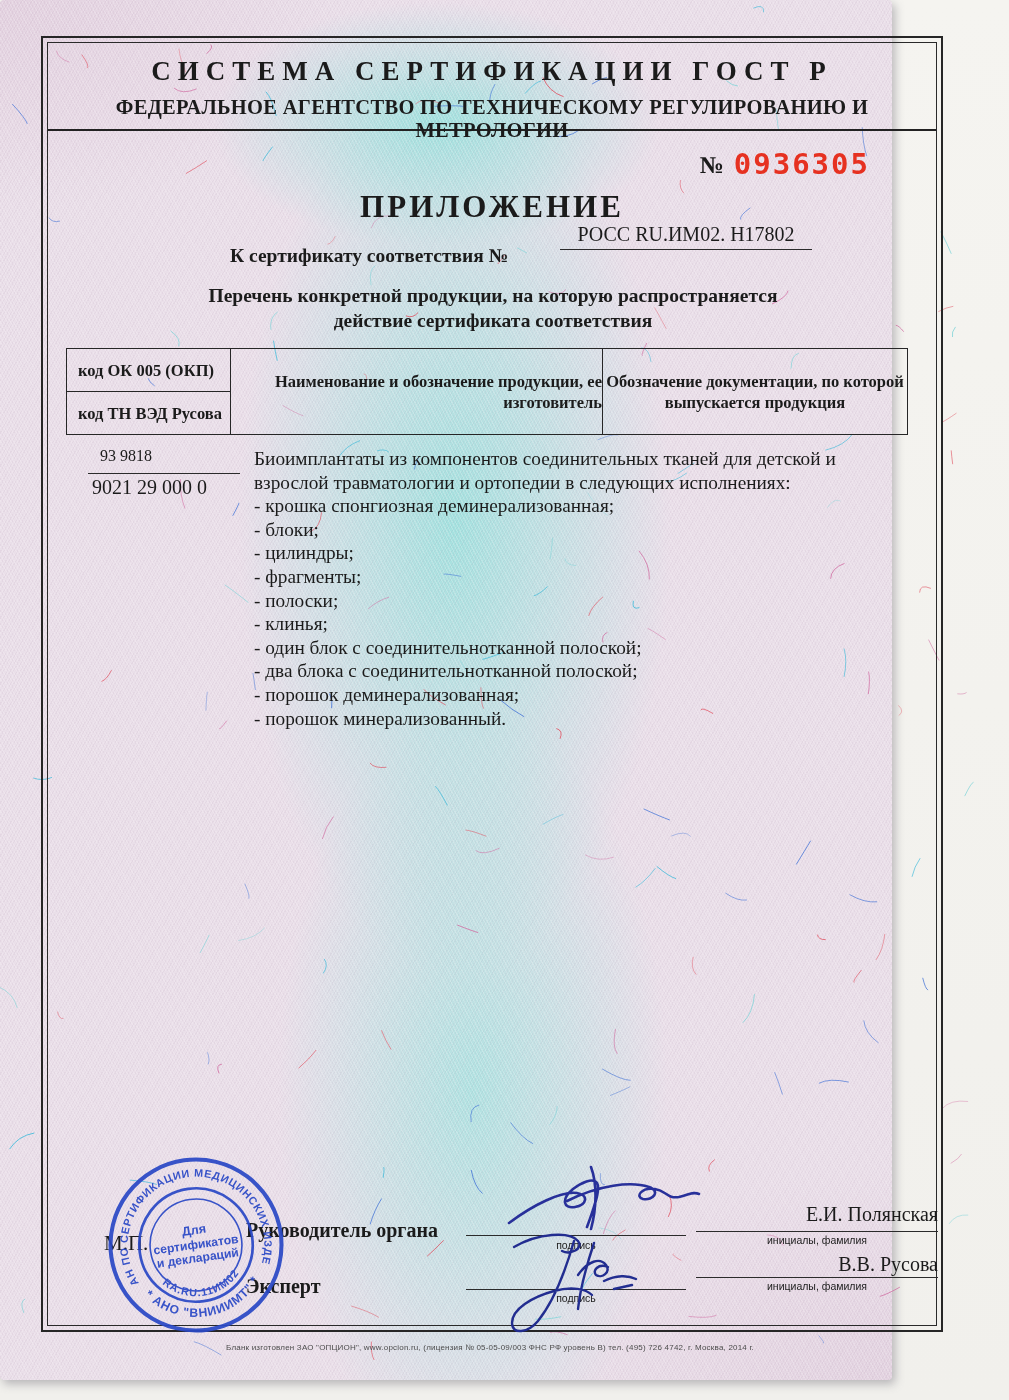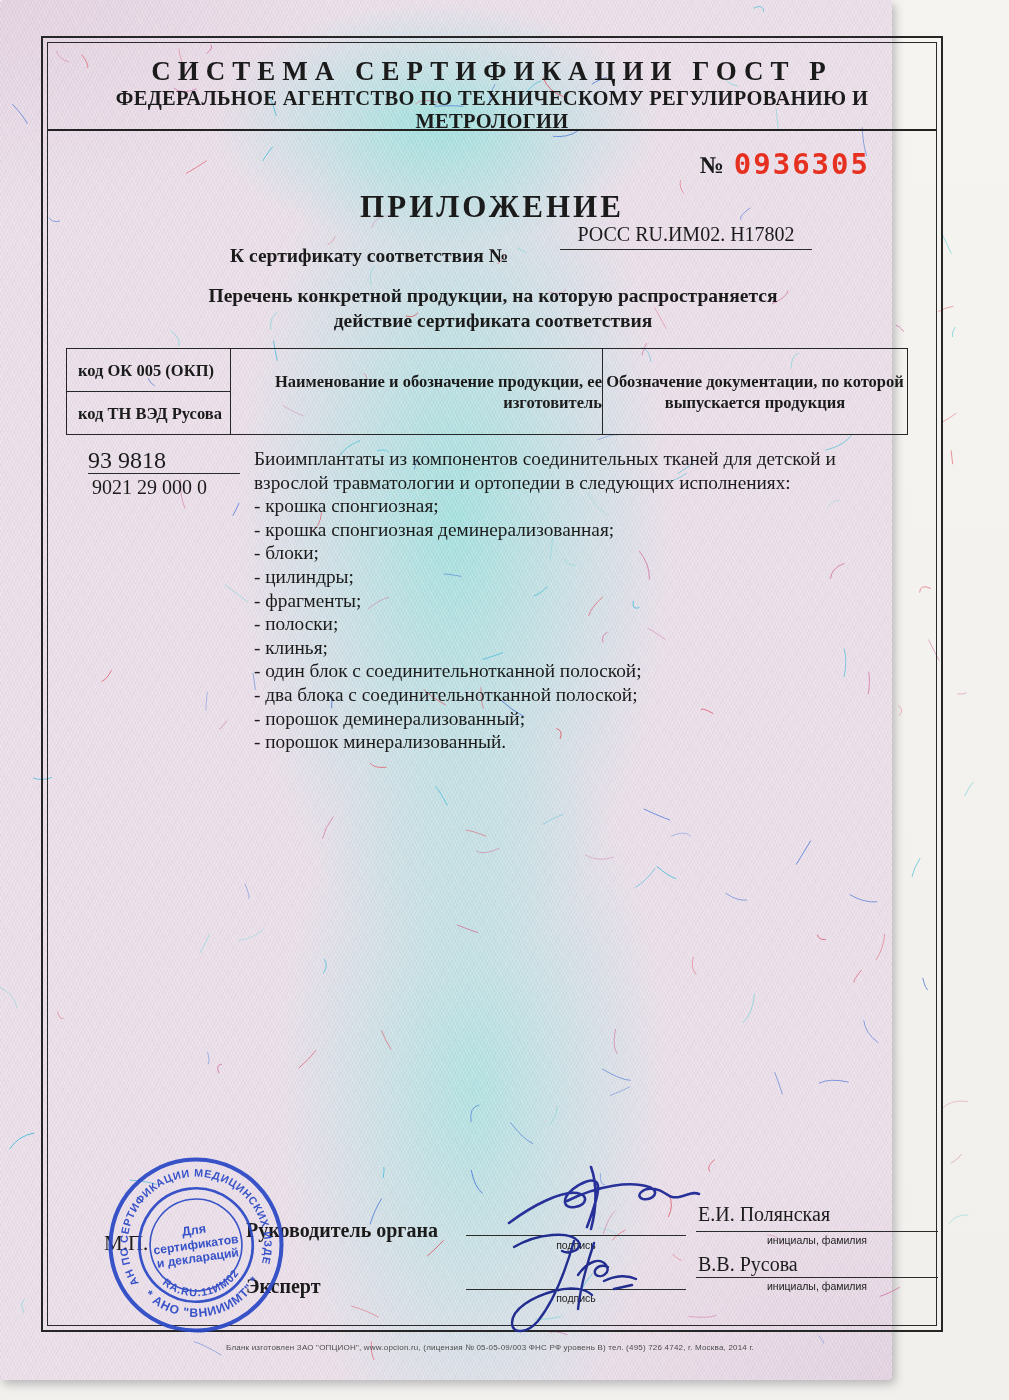--- a/index.html
+++ b/index.html
@@ -25,44 +25,44 @@
   #fibers{position:absolute;left:0;top:0;pointer-events:none;}
   .frame{
     position:absolute;left:41px;top:36px;width:898px;height:1292px;
     border:2.5px solid #262626;
   }
   .frame-inner{
     position:absolute;inset:4px;border:1.5px solid #2a2a2a;
   }
   .masthead{position:absolute;left:0;right:0;top:0;height:86px;border-bottom:2px solid #222;text-align:center;}
   .mast1{margin-top:13px;font-size:27px;font-weight:bold;letter-spacing:7px;}
-  .mast2{margin-top:0;font-size:20.5px;font-weight:bold;letter-spacing:.3px;}
+  .mast2{margin-top:9px;font-size:20.5px;font-weight:bold;letter-spacing:.3px;}
   .doc-number{position:absolute;top:104px;right:66px;white-space:nowrap;}
   .doc-number .nsign{font-size:24px;font-weight:bold;margin-right:10px;}
   .doc-number .ndigits{font-family:"DejaVu Sans Mono",monospace;font-size:29px;font-weight:bold;letter-spacing:2px;color:#e63121;vertical-align:-1px;}
   .doc-title{position:absolute;top:146px;left:0;right:0;text-align:center;font-size:31px;font-weight:bold;letter-spacing:3px;}
   .cert-num{position:absolute;top:180px;left:510px;width:256px;text-align:center;font-size:20px;white-space:nowrap;}
   .cert-label{position:absolute;top:202px;left:182px;font-size:19.5px;font-weight:bold;white-space:nowrap;}
   .cert-line{position:absolute;top:188px;left:512px;width:252px;height:18px;border-bottom:1.6px solid #2b2b2b;}
   .subtitle{position:absolute;top:241px;left:2px;right:0;text-align:center;font-size:19.5px;font-weight:bold;line-height:24.5px;}
   .ptable{position:absolute;left:18px;top:305px;width:840px;height:85px;border:1.6px solid #262626;display:flex;}
   .tcol1{width:163px;border-right:1.6px solid #262626;display:flex;flex-direction:column;}
   .tcol1 .c1a{flex:1;border-bottom:1.4px solid #262626;display:flex;align-items:center;padding-left:11px;}
   .tcol1 .c1b{flex:1;display:flex;align-items:center;padding-left:11px;}
   .tcol2{width:371px;border-right:1.6px solid #262626;display:flex;align-items:center;justify-content:center;text-align:right;font-family:Liberation Serif, serif;}
   .tcol3{flex:1;display:flex;align-items:center;justify-content:center;text-align:center;}
   .thead{font-size:16.5px;font-weight:bold;line-height:21px;}
-  .code-okp{position:absolute;left:40px;top:404px;font-size:24px;}
+  .code-okp{position:absolute;left:52px;top:404px;font-size:16px;}
   .code-line{position:absolute;left:40px;top:404px;width:152px;height:26px;border-bottom:1.6px solid #2b2b2b;}
   .code-tnved{position:absolute;left:44px;top:433px;font-size:20px;white-space:nowrap;}
   .products{position:absolute;left:206px;top:404px;width:648px;font-size:19.3px;line-height:23.6px;}
   .sig-role{position:absolute;font-size:20px;font-weight:bold;white-space:nowrap;}
   .sig-line{position:absolute;border-bottom:1.6px solid #2b2b2b;height:2px;}
   .sig-caption{position:absolute;font-family:"Liberation Sans",sans-serif;font-size:10.5px;color:#222;text-align:center;}
-  .sig-name{position:absolute;font-size:20px;text-align:left;white-space:nowrap;}
+  .sig-name{position:absolute;font-size:20px;text-align:right;white-space:nowrap;}
   .mp-label{position:absolute;left:56px;top:1188px;font-size:21px;}
   .stamp{position:absolute;left:58px;top:1112px;width:180px;height:180px;transform:rotate(-8deg);opacity:.93;}
   .sig-svg{position:absolute;pointer-events:none;}
   .footer-note{position:absolute;left:0;right:0;top:1343px;text-align:center;padding-left:88px;
     font-family:"Liberation Sans",sans-serif;font-size:8px;color:#4c4c4c;letter-spacing:.2px;}
 </style>
 </head>
 <body>
 
 <div class="paper">
@@ -260,30 +260,29 @@
         <div class="tcol2 thead">Наименование и обозначение продукции, ее изготовитель</div>
         <div class="tcol3 thead">Обозначение документации, по которой выпускается продукция</div>
       </div>
 
       <div class="code-okp">93 9818</div>
       <div class="code-line"></div>
       <div class="code-tnved">9021 29 000 0</div>
 
       <div class="products">
         <div>Биоимплантаты из компонентов соединительных тканей для детской и взрослой травматологии и ортопедии в следующих исполнениях:</div>
-        <div>- крошка спонгиозная;</div>
         <div>- крошка спонгиозная деминерализованная;</div>
         <div>- блоки;</div>
         <div>- цилиндры;</div>
         <div>- фрагменты;</div>
         <div>- полоски;</div>
         <div>- клинья;</div>
         <div>- один блок с соединительнотканной полоской;</div>
         <div>- два блока с соединительнотканной полоской;</div>
-        <div>- порошок деминерализованный;</div>
+        <div>- порошок деминерализованная;</div>
         <div>- порошок минерализованный.</div>
       </div>
 
       <div class="mp-label">М.П.</div>
 
       <div class="sig-role" style="left:198px;top:1176px;">Руководитель органа</div>
       <div class="sig-line" style="left:418px;top:1190px;width:220px;"></div>
       <div class="sig-caption" style="left:418px;top:1196px;width:220px;">подпись</div>
       <div class="sig-name" style="left:650px;top:1160px;width:240px;">Е.И. Полянская</div>
       <div class="sig-line" style="left:648px;top:1186px;width:242px;"></div>

